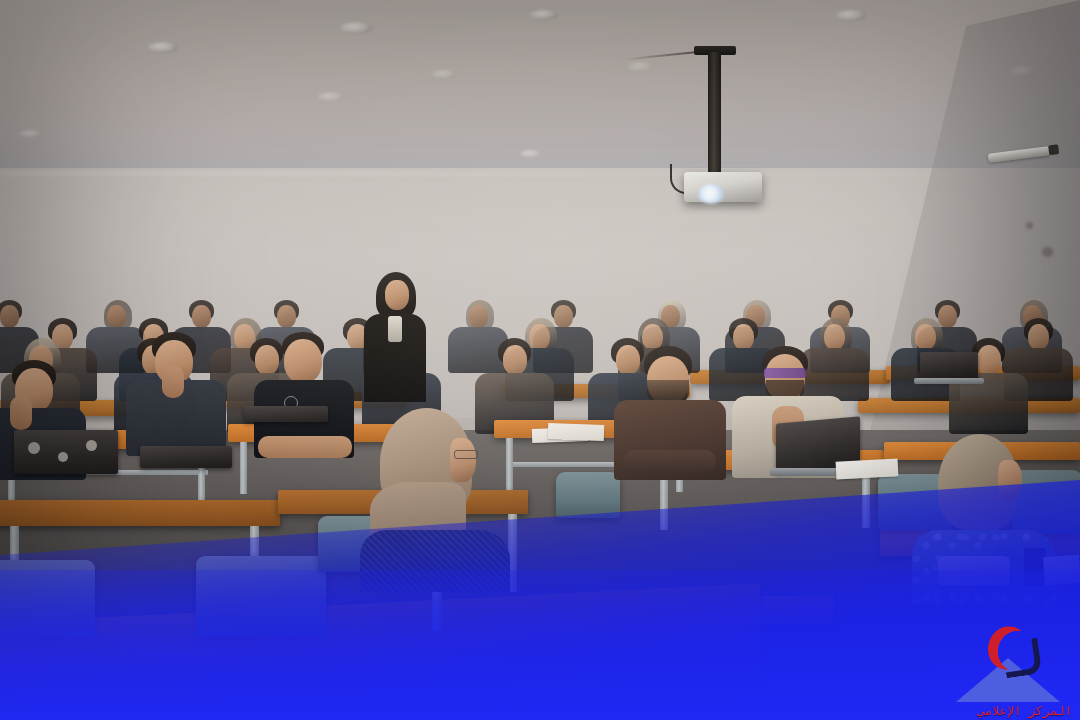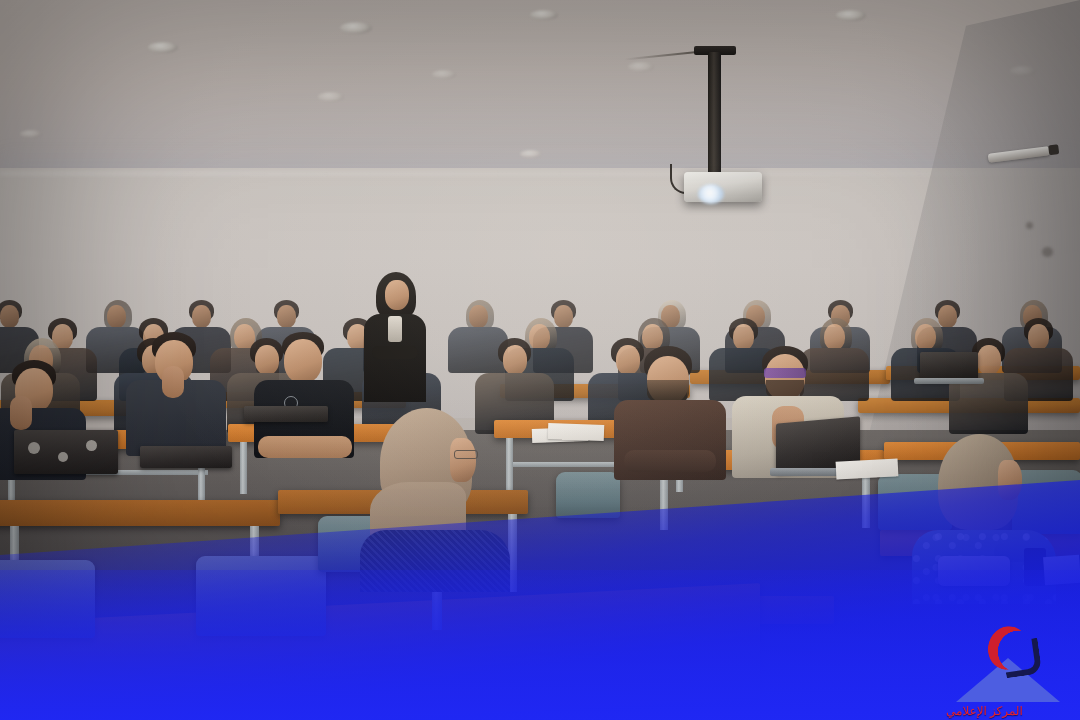--- a/index.html
+++ b/index.html
@@ -233,22 +233,22 @@
   .logo-limu{
     position:absolute;left:0;top:66px;width:126px;
     text-align:center;
     font-family:"Liberation Serif",serif;
     font-size:22px;letter-spacing:4px;
     color:#f3f2fb;
     text-shadow:0 1px 2px rgba(0,0,0,.6);
   }
   .logo-ar{
     position:absolute;left:0;top:84px;width:126px;
-    text-align:left;
-    font-family:Liberation Serif, serif;
+    text-align:right;
+    font-family:Liberation Mono, monospace;
     font-size:12px;
     color:#e4202e;
     direction:rtl;
     text-shadow:0 1px 1px rgba(0,0,0,.5);
   }
 </style>
 </head>
 <body>
 
 <div id="scene">

